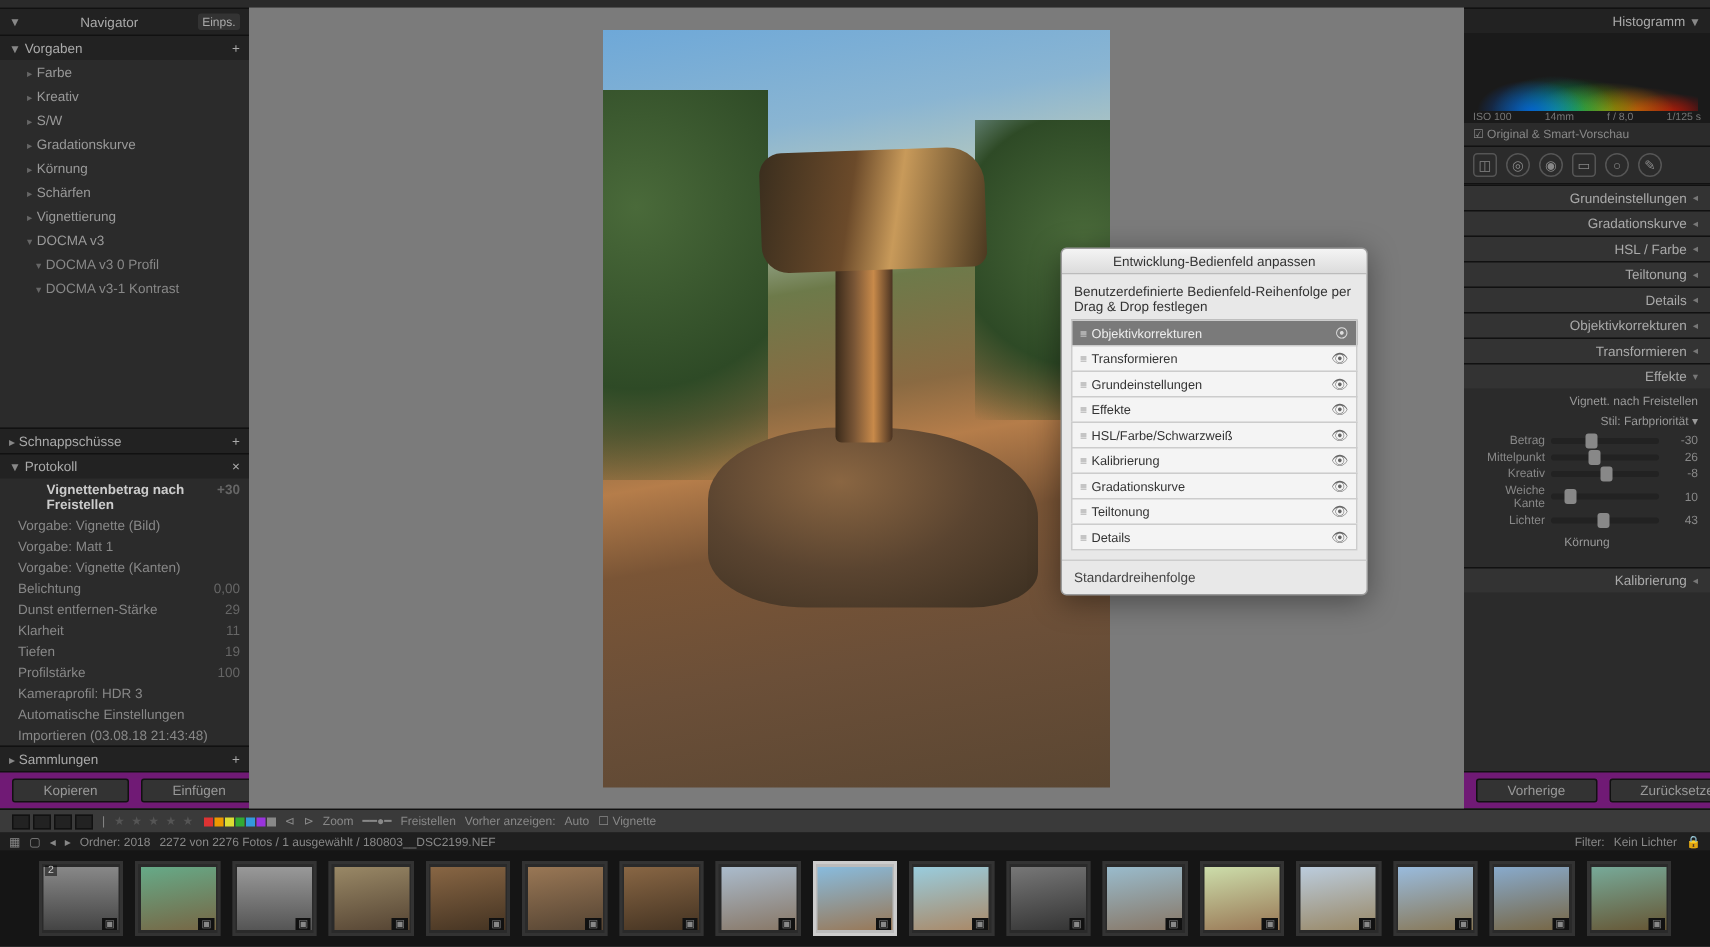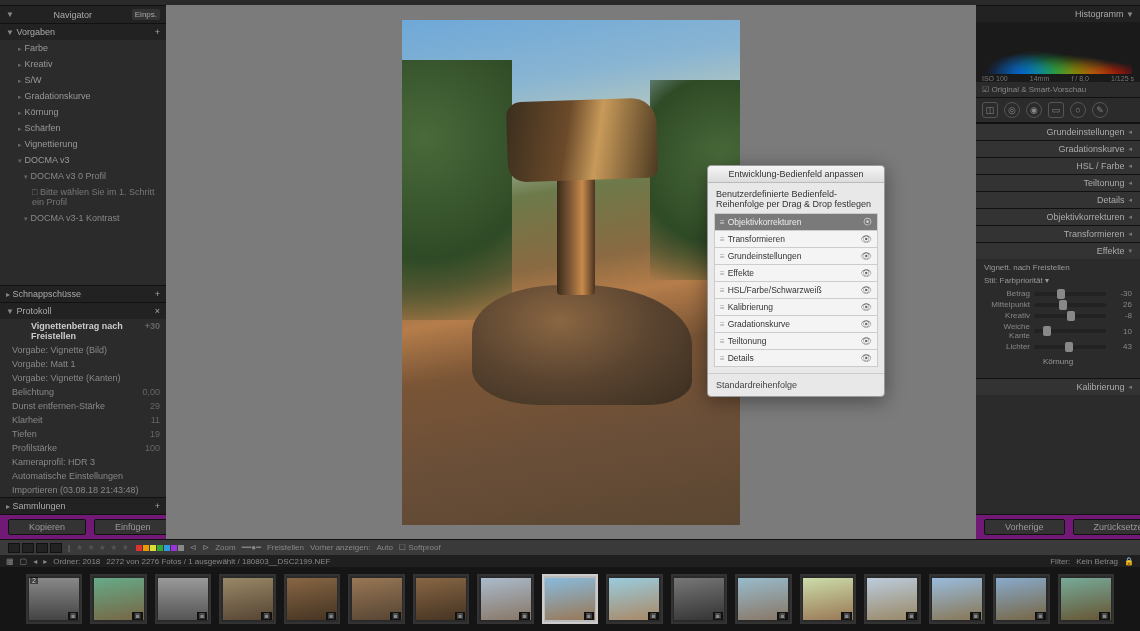--- a/index.html
+++ b/index.html
@@ -30,21 +30,21 @@
 
 .center { flex: 1; background: #7b7b7b; display: flex; align-items: center; justify-content: center; position: relative; }
 .photo { width: 338px; height: 505px; background: linear-gradient(170deg, #6ea8d8 0%, #8ab5d2 15%, #b5c8be 25%, #6d7a4a 35%, #8a6a42 48%, #b57d4a 55%, #7a5536 65%, #6b4f38 80%, #5a4632 100%); position: relative; overflow: hidden; }
 .rock-top { position: absolute; top: 80px; left: 105px; width: 150px; height: 80px; background: linear-gradient(100deg, #3a2e1e 0%, #6b4a2a 40%, #c89a5a 60%, #4a3820 100%); border-radius: 15px 25px 10px 18px; transform: rotate(-2deg); }
 .rock-stem { position: absolute; top: 155px; left: 155px; width: 38px; height: 120px; background: linear-gradient(90deg, #3a2a1a, #7a5636, #c88a4a, #4a3322); border-radius: 4px; }
 .rock-base { position: absolute; top: 265px; left: 70px; width: 220px; height: 120px; background: radial-gradient(ellipse at 40% 30%, #8a6642, #5a4430, #3a2e20); border-radius: 40% 50% 20% 30%; }
 .foliage-l { position: absolute; top: 40px; left: 0; width: 110px; height: 260px; background: radial-gradient(circle at 20% 30%, #4a6a3a, #2e4a26 60%, transparent); }
 .foliage-r { position: absolute; top: 60px; right: 0; width: 90px; height: 200px; background: radial-gradient(circle at 80% 40%, #4a6a3a, #2e4a26 60%, transparent); }
 
 
-.dialog { position: absolute; top: 165px; left: 707px; width: 178px; background: #e8e8e8; border: 1px solid #999; border-radius: 4px; box-shadow: 0 4px 20px rgba(0,0,0,0.4); font-size: 9px; color: #333; }
+.dialog { position: absolute; top: 165px; left: 707px; width: 205px; background: #e8e8e8; border: 1px solid #999; border-radius: 4px; box-shadow: 0 4px 20px rgba(0,0,0,0.4); font-size: 9px; color: #333; }
 .dialog-title { background: linear-gradient(#f4f4f4, #dcdcdc); text-align: center; padding: 3px; font-size: 9px; border-bottom: 1px solid #bbb; border-radius: 4px 4px 0 0; }
 .dialog-sub { padding: 6px 8px 4px; font-weight: normal; font-size: 9px; }
 .dialog-list { padding: 0 6px 6px; }
 .dialog-item { background: #f4f4f4; border: 1px solid #ccc; border-bottom: none; padding: 3px 5px; display: flex; align-items: center; font-size: 8.5px; }
 .dialog-item:last-child { border-bottom: 1px solid #ccc; }
 .dialog-item .grip { color: #999; margin-right: 4px; font-size: 8px; letter-spacing: -1px; }
 .dialog-item .eye { margin-left: auto; color: #666; font-size: 9px; }
 .dialog-item.selected { background: #7a7a7a; color: #eee; }
 .dialog-item.selected .eye, .dialog-item.selected .grip { color: #ddd; }
 .dialog-btns { display: flex; justify-content: space-between; align-items: center; padding: 6px 8px; border-top: 1px solid #ccc; }
@@ -69,21 +69,21 @@
 .tool-btn { width: 16px; height: 16px; border: 1px solid #555; border-radius: 50%; display: flex; align-items: center; justify-content: center; font-size: 9px; color: #888; }
 .tool-btn.sq { border-radius: 3px; }
 .r-section { background: #333; color: #aaa; padding: 3px 8px; font-size: 9px; text-align: right; border-top: 1px solid #111; display: flex; justify-content: flex-end; align-items: center; gap: 4px; }
 .r-section .tri { font-size: 7px; color: #777; }
 .slider-area { padding: 4px 8px 8px; }
 .slider-row { display: flex; align-items: center; font-size: 8px; color: #888; margin-bottom: 2px; }
 .slider-row .lbl { width: 50px; text-align: right; padding-right: 4px; }
 .slider-row .track { flex: 1; height: 4px; background: #222; border-radius: 2px; position: relative; }
 .slider-row .thumb { position: absolute; top: -3px; width: 8px; height: 10px; background: #888; border-radius: 2px; }
 .slider-row .val { width: 26px; text-align: right; padding-left: 4px; }
-.sm-select { font-size: 8px; color: #999; text-align: left; margin-bottom: 4px; }
+.sm-select { font-size: 8px; color: #999; text-align: right; margin-bottom: 4px; }
 
 
 .tools { height: 16px; background: #3a3a3a; display: flex; align-items: center; gap: 6px; padding: 0 8px; font-size: 8px; color: #888; border-top: 1px solid #111; }
 .tools .icon-group { display: flex; gap: 2px; }
 .tools .icon-group span { width: 12px; height: 10px; background: #222; border: 1px solid #111; }
 .stars { color: #555; letter-spacing: 1px; }
 .colorchips { display: flex; gap: 1px; }
 .colorchips i { width: 6px; height: 6px; display: block; }
 .sep { flex: 1; }
 
@@ -125,21 +125,20 @@
             <div class="panel-sub lvl1"><span class="tri">▸</span>Kreativ</div>
             <div class="panel-sub lvl1"><span class="tri">▸</span>S/W</div>
           </div>
         <div class="panel-sub lvl1"><span class="tri">▸</span><span>Gradationskurve</span></div>
         <div class="panel-sub lvl1"><span class="tri">▸</span><span>Körnung</span></div>
         <div class="panel-sub lvl1"><span class="tri">▸</span><span>Schärfen</span></div>
         <div class="panel-sub lvl1"><span class="tri">▸</span><span>Vignettierung</span></div>
 
         <div class="panel-sub lvl1"><span class="tri">▾</span><span>DOCMA v3</span></div>
         <div class="panel-sub lvl2"><span class="tri">▾</span><span>DOCMA v3 0 Profil</span></div>
-        <div class="panel-sub lvl3">□ <span>Bitte wählen Sie im 1. Schritt ein Profil</span></div>
         <div class="panel-sub lvl2"><span class="tri">▾</span><span>DOCMA v3-1 Kontrast</span></div>
 
       </div>
 
       <div class="panel-hdr">
         <span><span class="tri">▸</span> <span>Schnappschüsse</span></span>
         <span>+</span>
       </div>
 
       <div class="panel-hdr">
@@ -334,34 +333,34 @@
         <i style="background:#93d"></i>
         <i style="background:#888"></i>
       </div>
     <span>⊲</span>
     <span>⊳</span>
     <span>Zoom</span>
     <span>━━●━</span>
     <span>Freistellen</span>
     <span>Vorher anzeigen:</span>
     <span>Auto</span>
-    <span>☐ <span>Softproof</span></span>
+    <span>☐ <span>Vignette</span></span>
     <span class="sep"></span>
   </div>
 
   <div class="film-hdr">
     <span>▦</span>
     <span>▢</span>
     <span>◂</span>
     <span>▸</span>
     <span>Ordner: 2018</span>
     <span>2272 von 2276 Fotos / 1 ausgewählt / 180803__DSC2199.NEF</span>
     <div class="right-f">
       <span>Filter:</span>
-      <span>Kein Betrag</span>
+      <span>Kein Lichter</span>
       <span>🔒</span>
     </div>
   </div>
 
   <div class="filmstrip" id="filmstrip">
       <div class="thumb-cell ">
         <span class="thumb-num">2</span>
         <div class="thumb-img" style="background:linear-gradient(#888,#444)"></div>
         <span class="thumb-badge">▣</span>
       </div>

